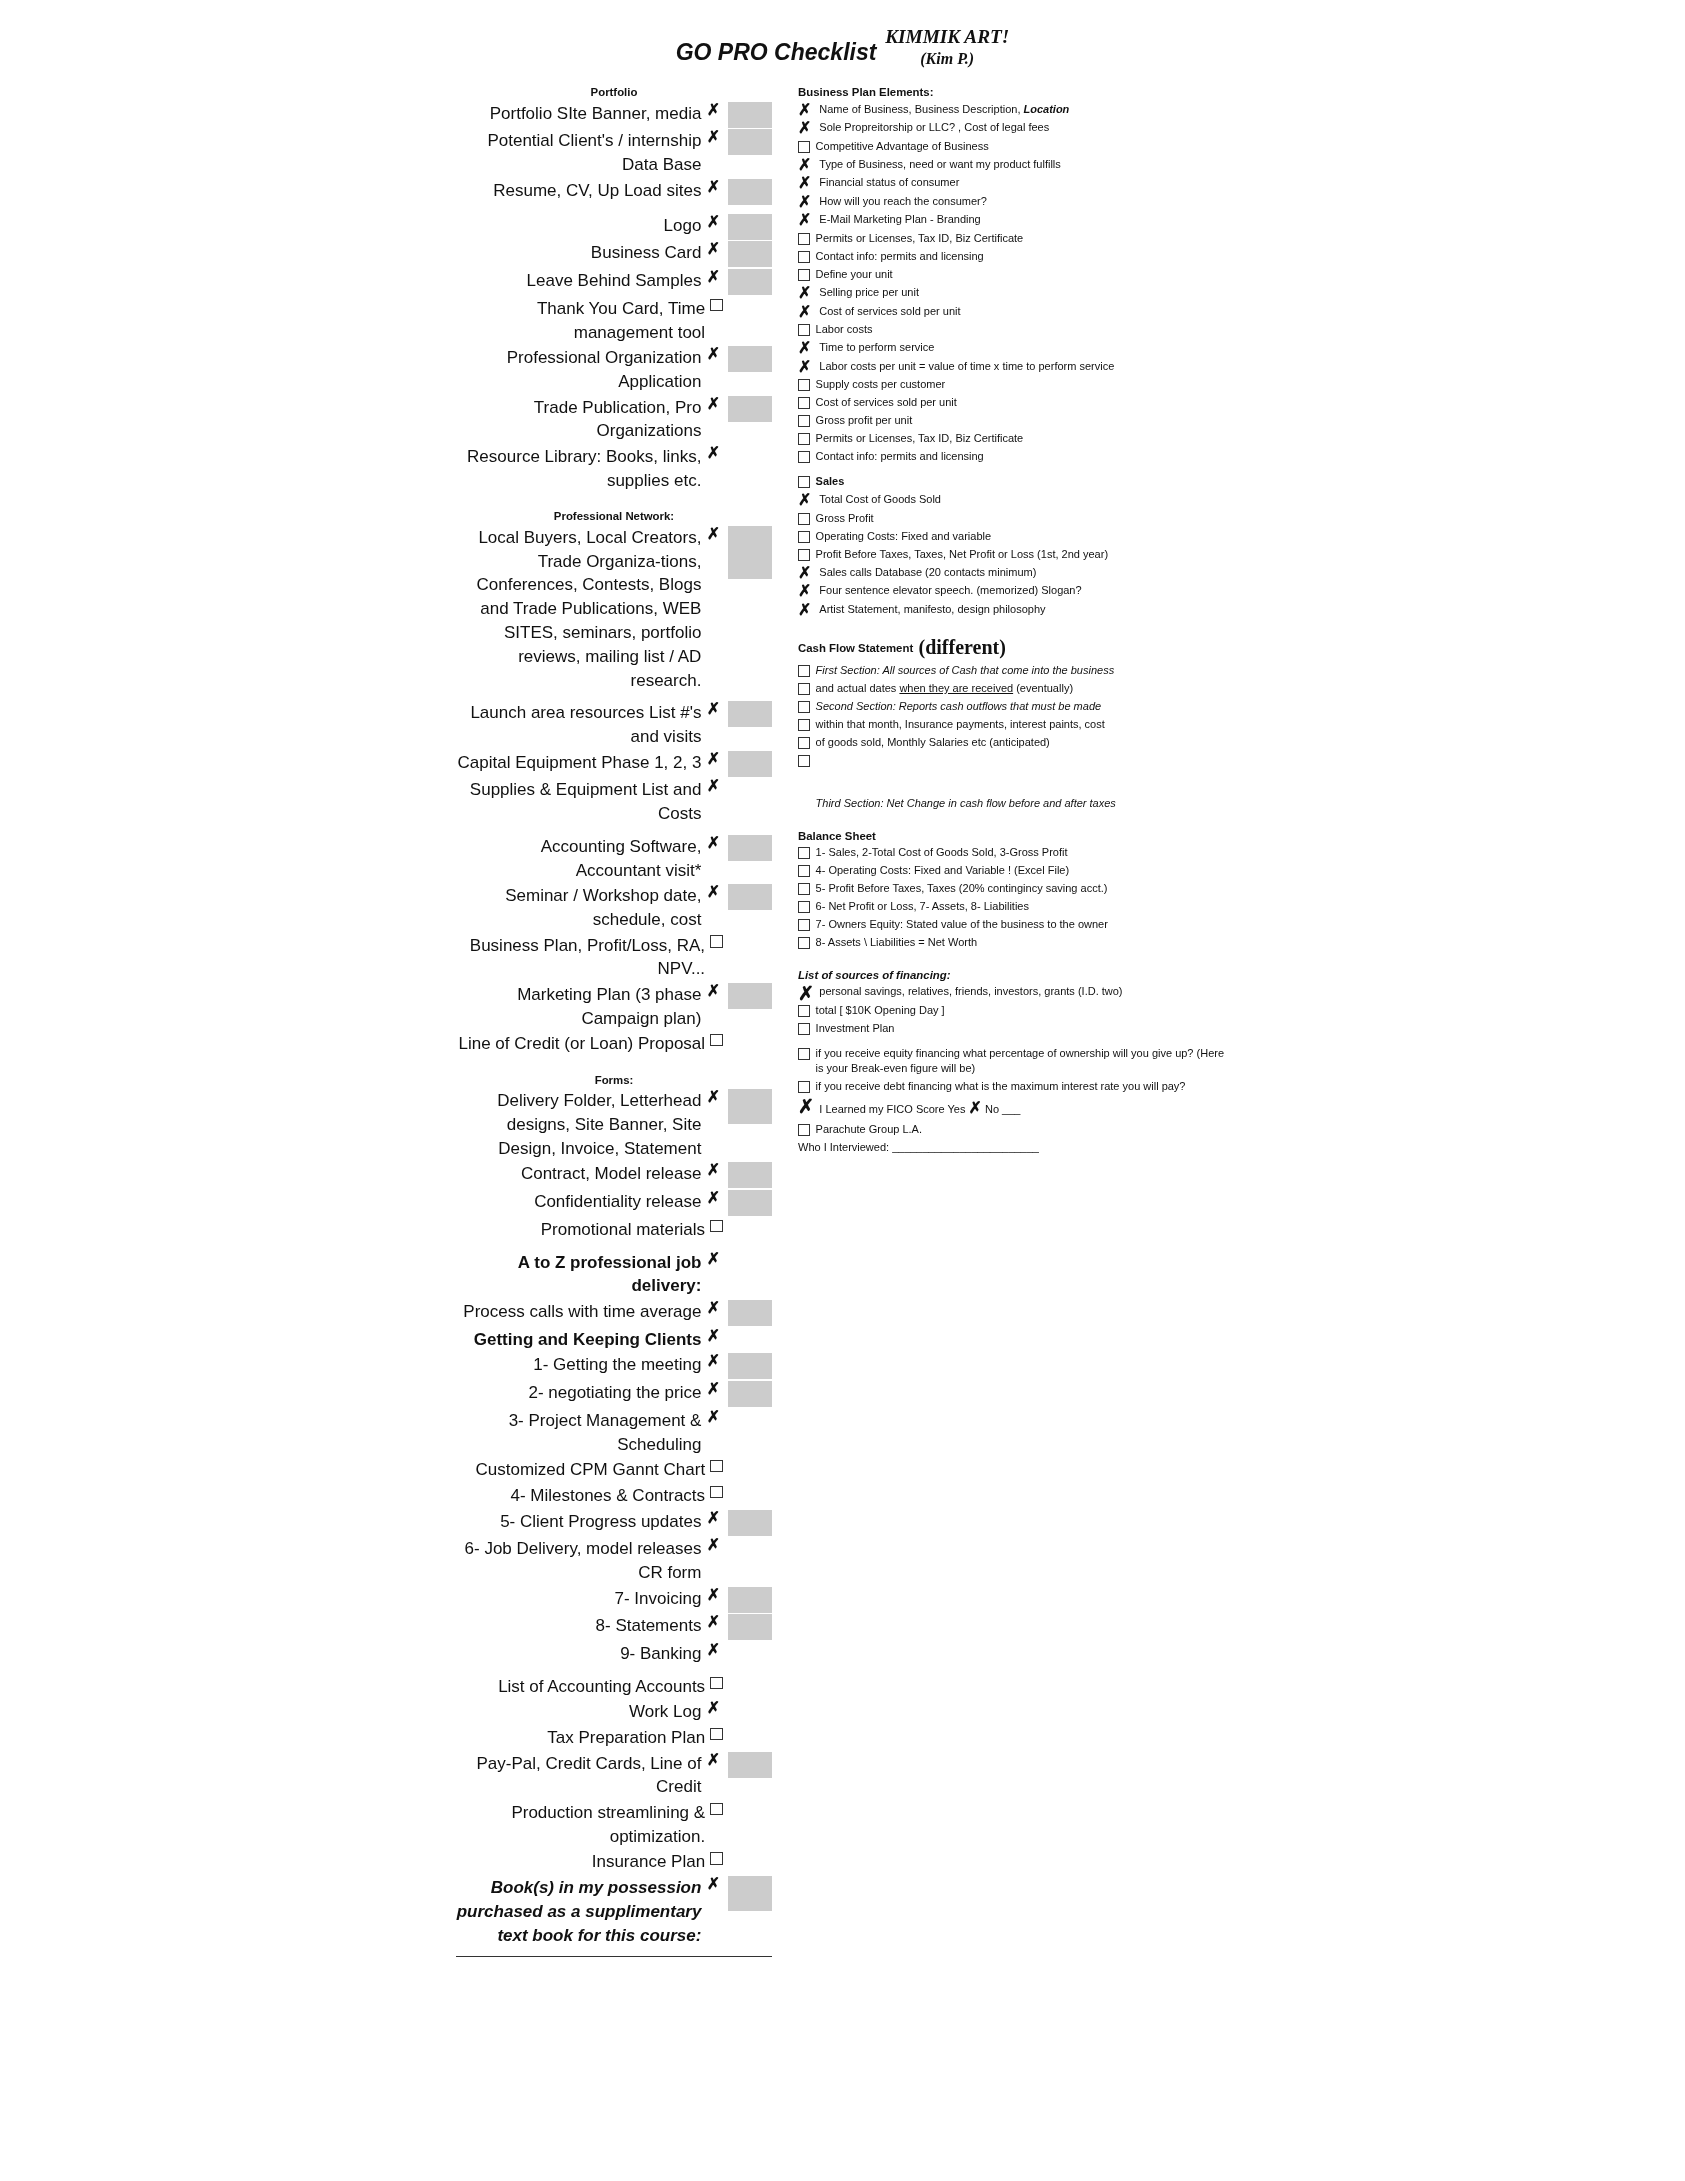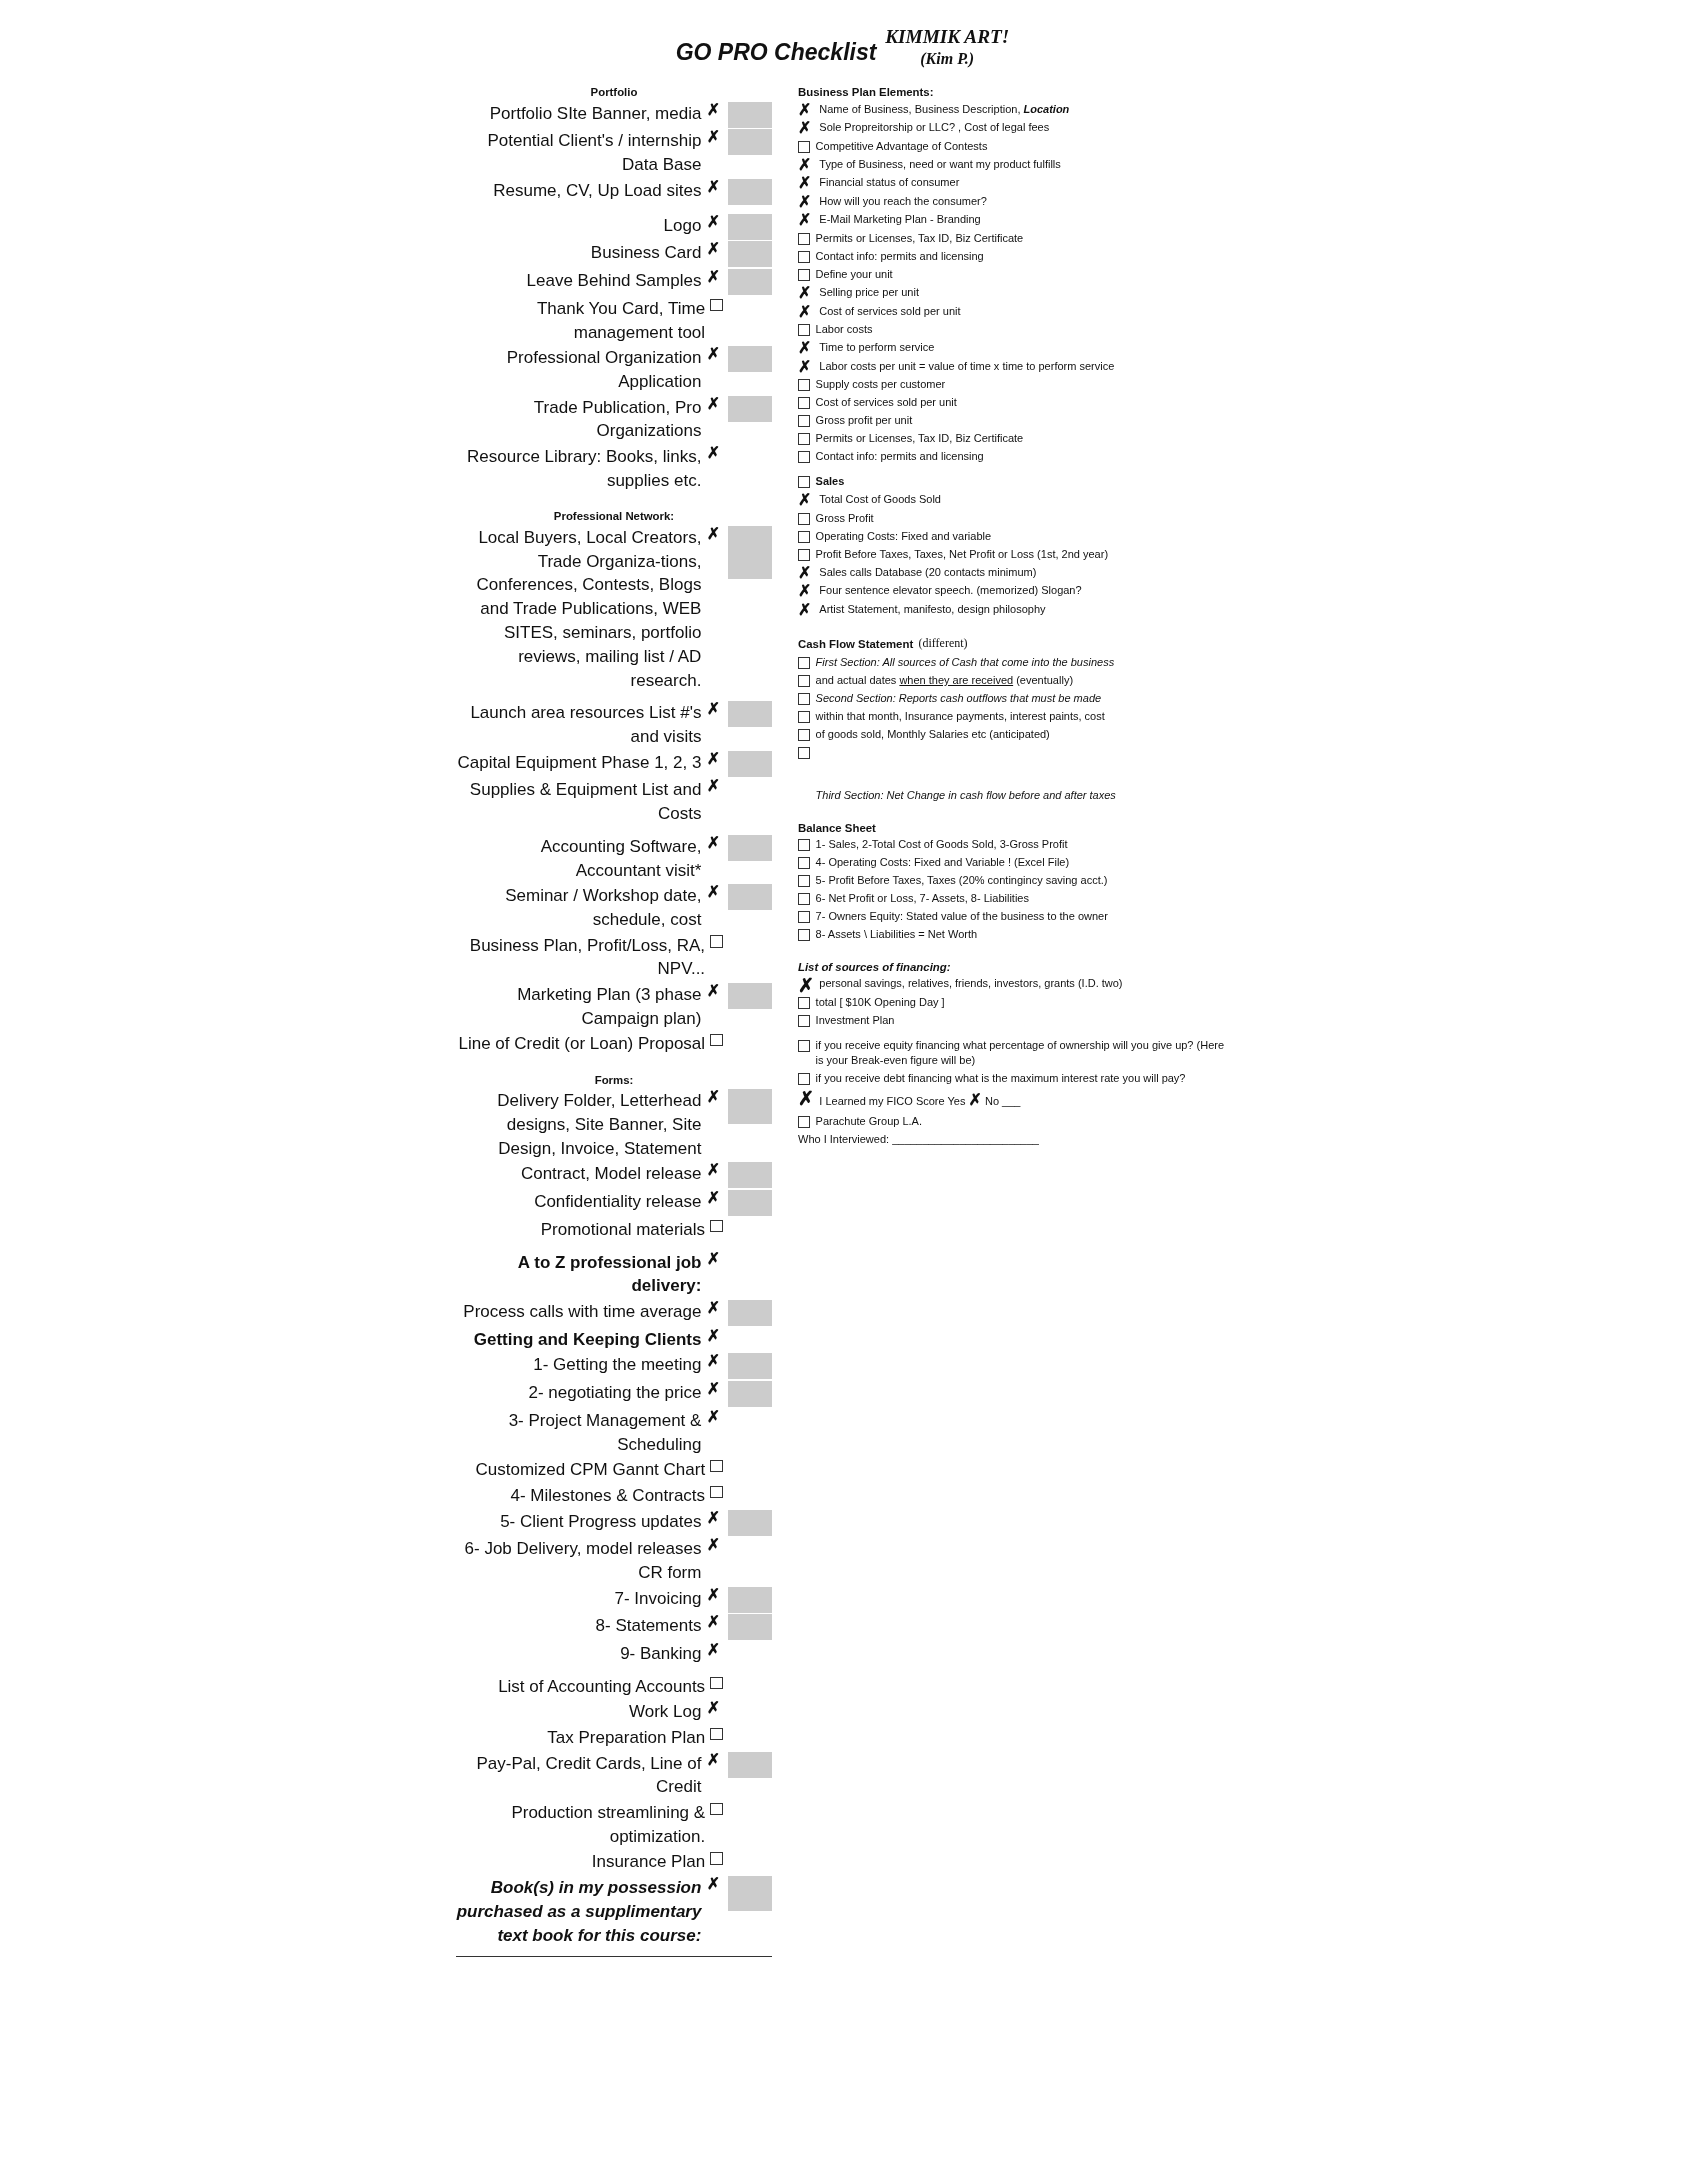--- a/index.html
+++ b/index.html
@@ -373,21 +373,21 @@
       <div class="right-item-row">
         <span class="checked-x"></span>
         <span class="right-item-text">Name of Business, Business Description, <span style="font-style:italic;font-weight:bold;">Location</span></span>
       </div>
       <div class="right-item-row">
         <span class="checked-x"></span>
         <span class="right-item-text">Sole Propreitorship or LLC? , Cost of legal fees</span>
       </div>
       <div class="right-item-row">
         <span class="checkbox"></span>
-        <span class="right-item-text">Competitive Advantage of Contests</span>
+        <span class="right-item-text">Competitive Advantage of Business</span>
       </div>
       <div class="right-item-row">
         <span class="checked-x"></span>
         <span class="right-item-text">Type of Business, need or want my product fulfills</span>
       </div>
       <div class="right-item-row">
         <span class="checked-x"></span>
         <span class="right-item-text">Financial status of consumer</span>
       </div>
       <div class="right-item-row">
@@ -485,21 +485,21 @@
       </div>
       <div class="right-item-row">
         <span class="checked-x"></span>
         <span class="right-item-text">Artist Statement, manifesto, design philosophy</span>
       </div>
     </div>
 
     <div class="spacer"></div>
     <div class="section-title" style="text-align:left;display:flex;align-items:center;gap:5.3px;">
       <span>Cash Flow Statement</span>
-      <span style="font-family:'Brush Script MT',cursive;font-size:12px;font-weight:normal;">(different)</span>
+      <span style="font-family:'Brush Script MT',cursive;font-size:20px;font-weight:bold;">(different)</span>
     </div>
 
     <div>
       <div class="right-item-row">
         <span class="checkbox"></span>
         <span class="right-item-text italic" style="font-style:italic;">First Section: All sources of Cash that come into the business</span>
       </div>
       <div class="right-item-row">
         <span class="checkbox"></span>
         <span class="right-item-text">and actual dates <span style="text-decoration:underline;">when they are received</span> (eventually)</span>

